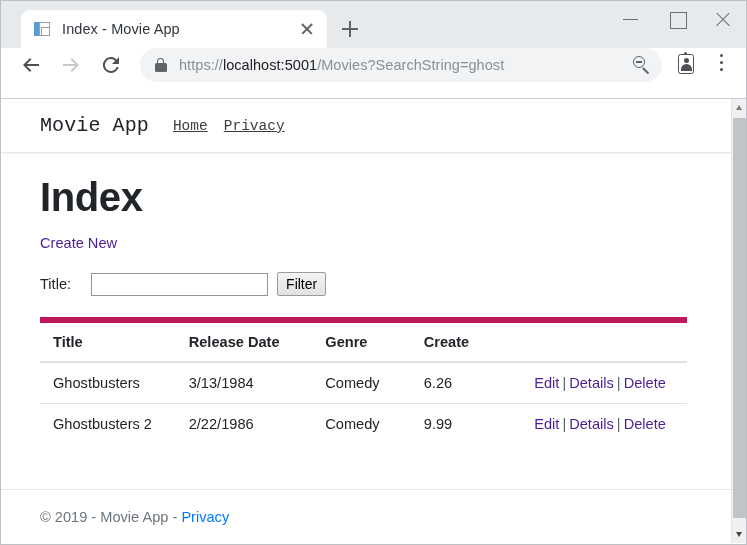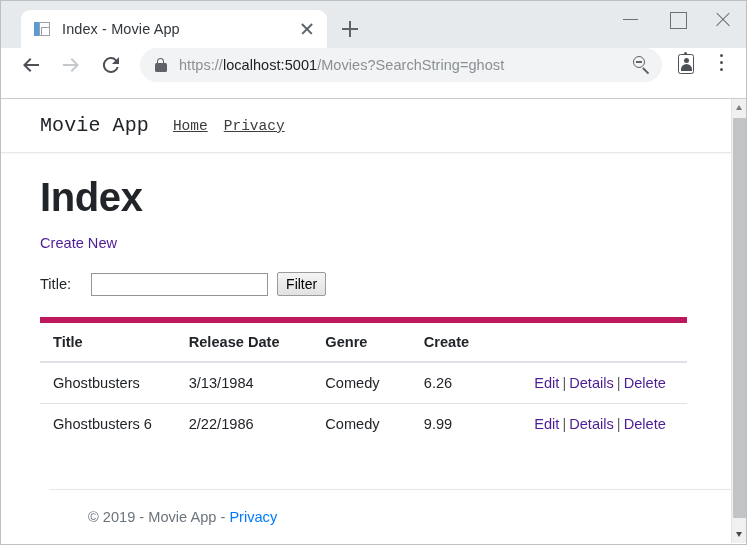--- a/index.html
+++ b/index.html
@@ -372,21 +372,20 @@
     position: absolute;
     left: 0; right: 0; top: 390px;
     height: 54px;
     border-top: 1px solid #e7e7e7;
     display: flex;
     align-items: center;
     padding-left: 39px;
     font-size: 14.6px;
     color: #6c757d;
     background: #ffffff;
-    margin-left: 48px;
   }
   footer.sitefooter a { color: #007bff; text-decoration: none; }
 
   
   .scrollbar {
     position: absolute;
     right: 0; top: 0;
     width: 15px; height: 444px;
     background: #f0f0f0;
     border-left: 1px solid #e4e4e4;
@@ -524,21 +523,21 @@
           </thead>
           <tbody>
             <tr>
               <td class="col-title">Ghostbusters</td>
               <td class="col-date">3/13/1984</td>
               <td class="col-genre">Comedy</td>
               <td class="col-price">6.26</td>
               <td class="col-actions"><a class="link" href="#">Edit</a><span class="sep">|</span><a class="link" href="#">Details</a><span class="sep">|</span><a class="link" href="#">Delete</a></td>
             </tr>
             <tr>
-              <td class="col-title">Ghostbusters 6</td>
+              <td class="col-title">Ghostbusters 2</td>
               <td class="col-date">2/22/1986</td>
               <td class="col-genre">Comedy</td>
               <td class="col-price">9.99</td>
               <td class="col-actions"><a class="link" href="#">Edit</a><span class="sep">|</span><a class="link" href="#">Details</a><span class="sep">|</span><a class="link" href="#">Delete</a></td>
             </tr>
           </tbody>
         </table>
 
       </div>
 

